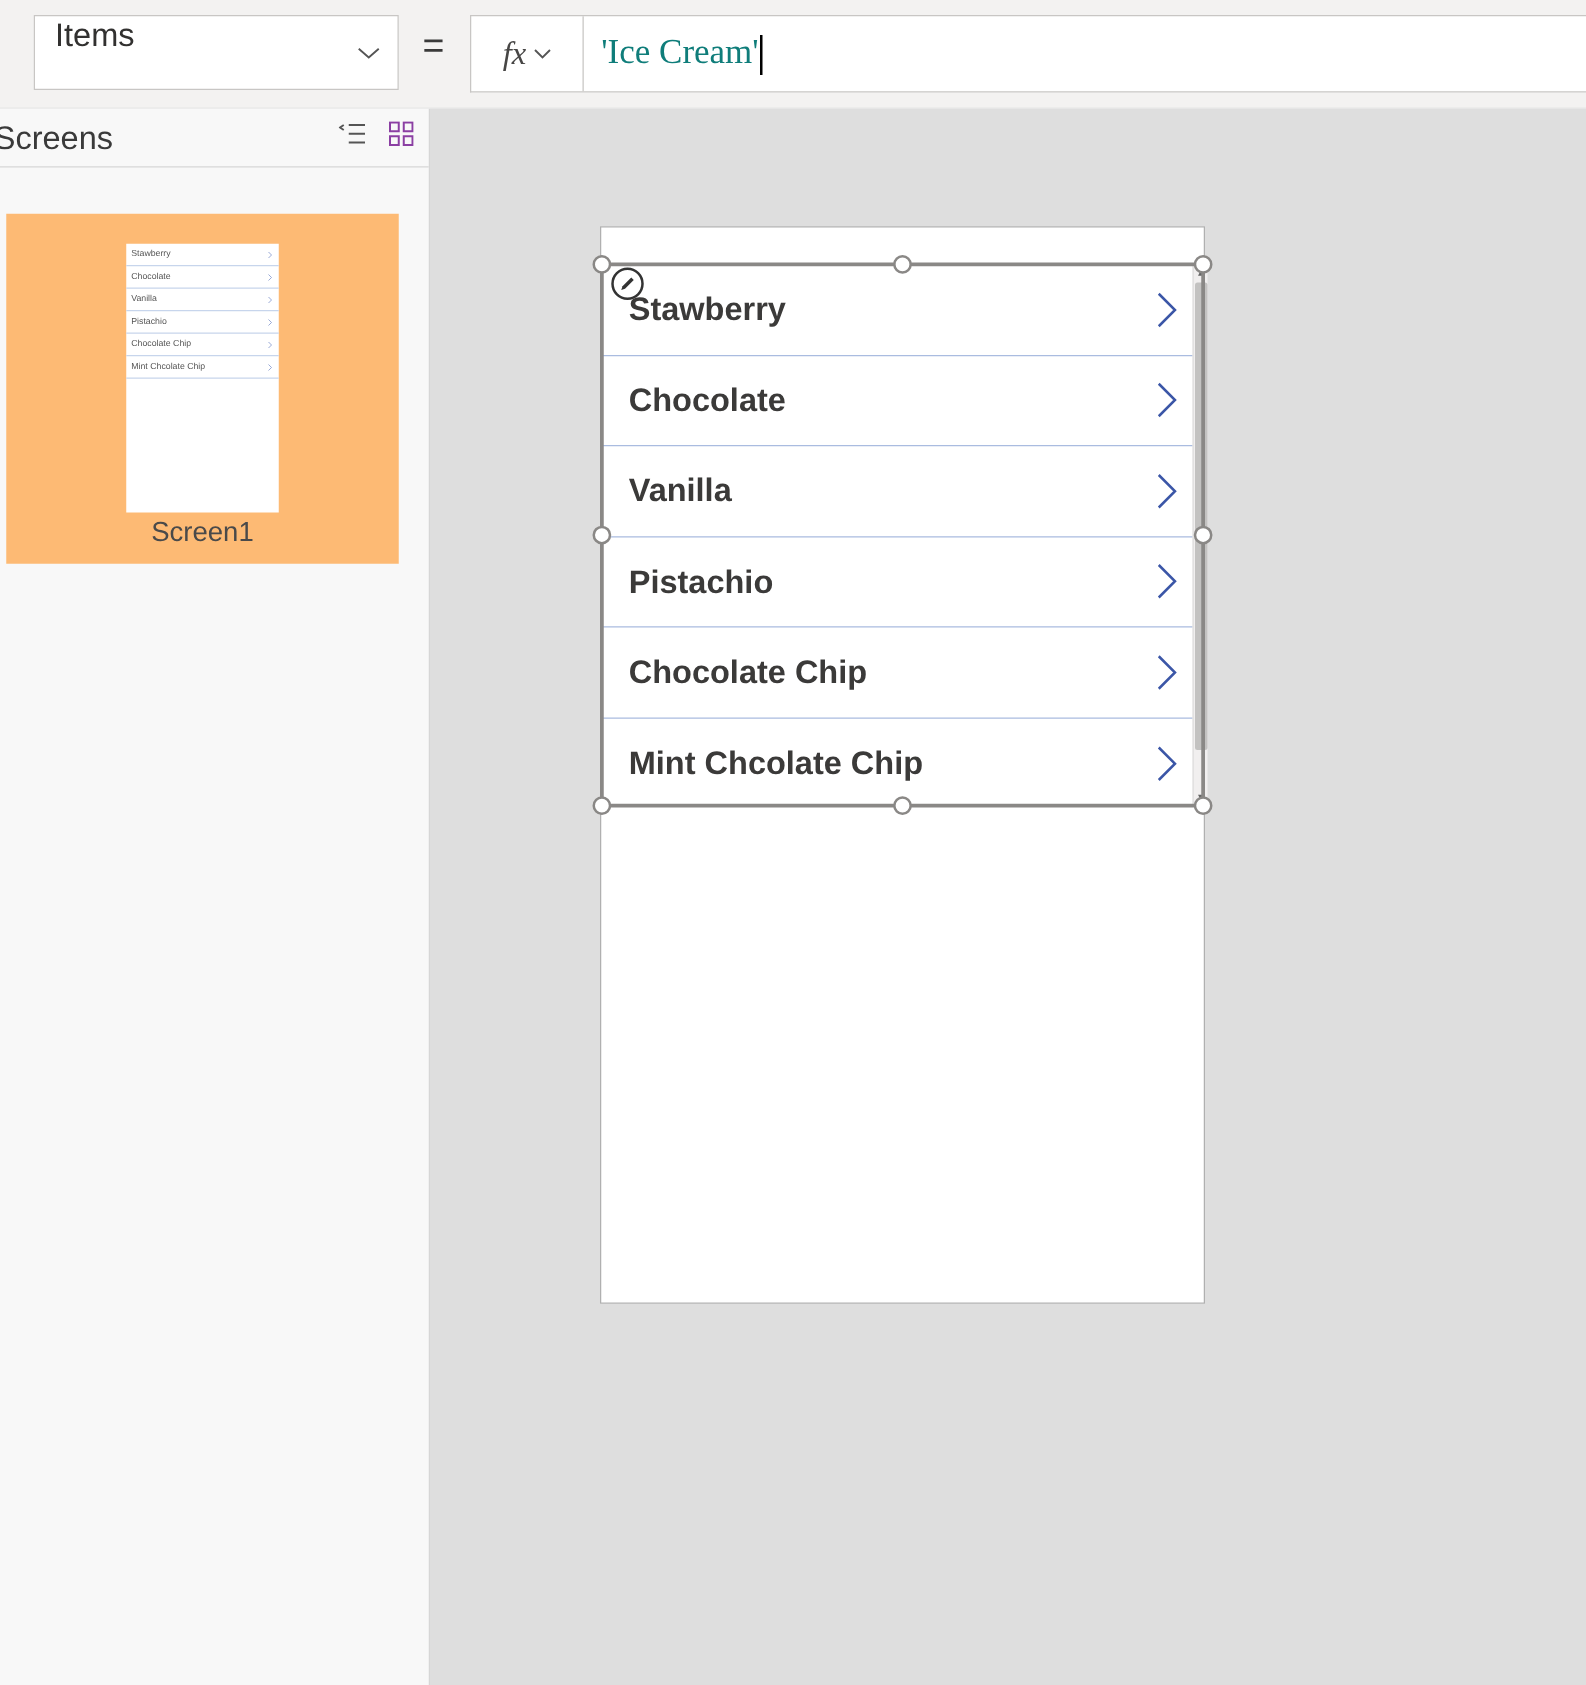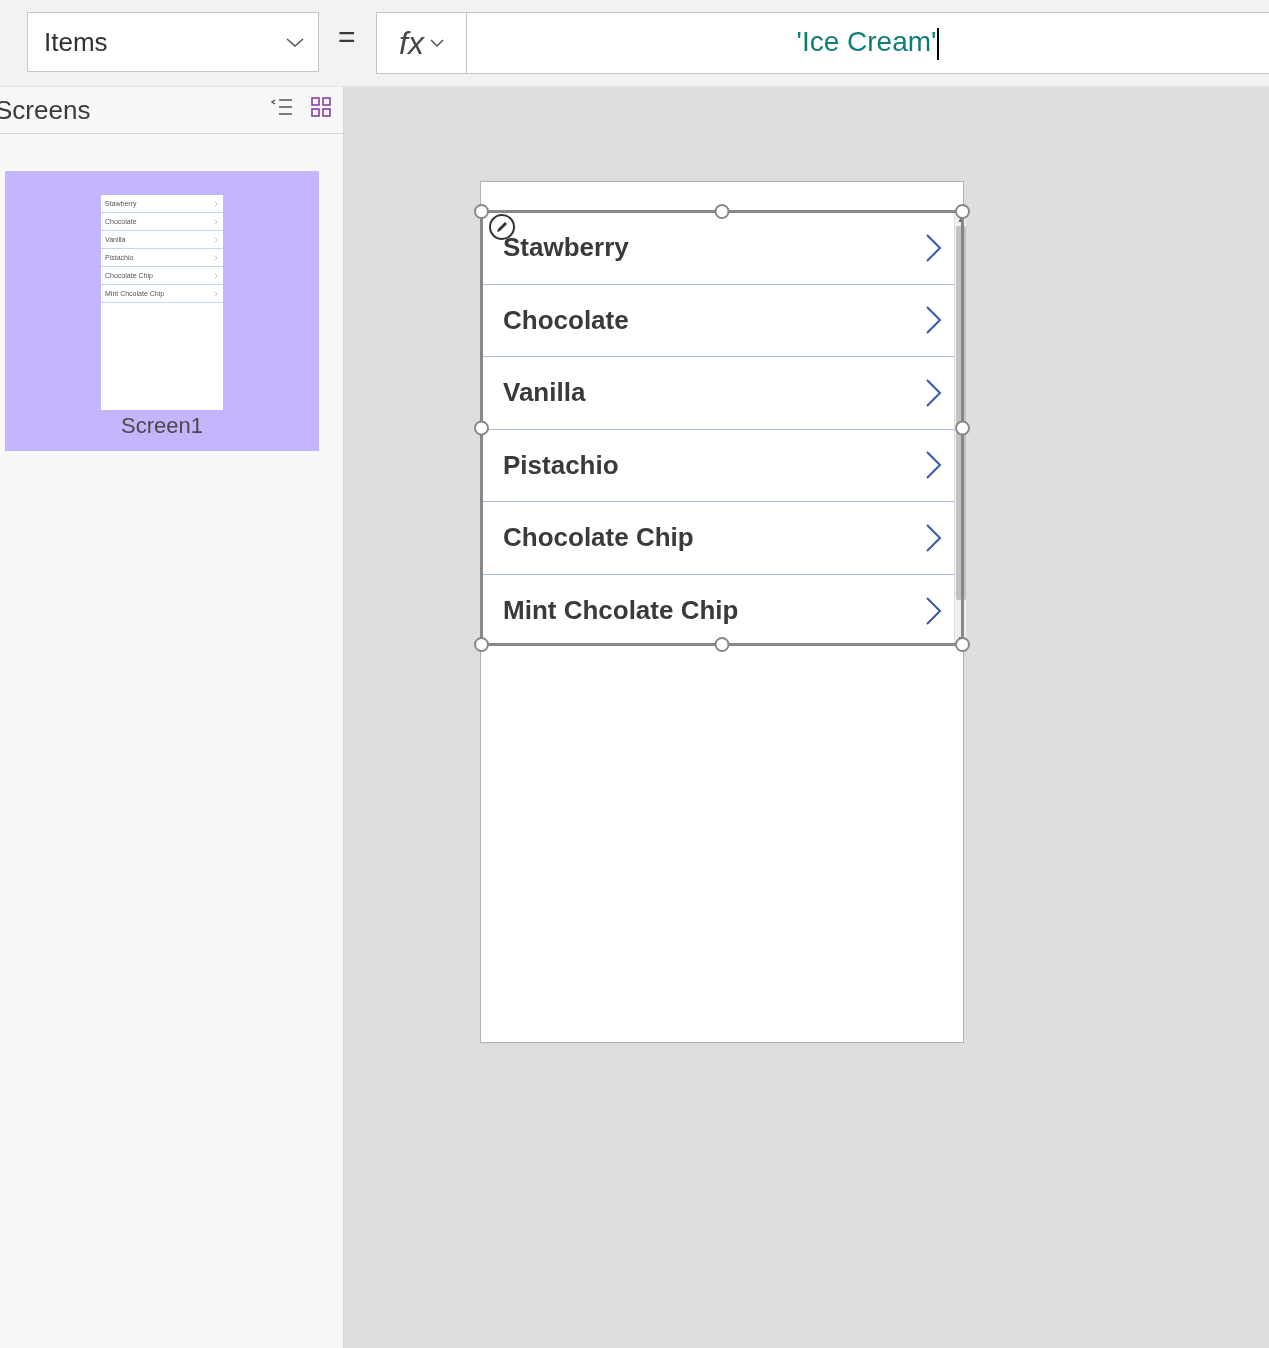--- a/index.html
+++ b/index.html
@@ -1,36 +1,36 @@
 <!DOCTYPE html>
 <html><head>
 <meta charset="utf-8">
 <style>
   * { box-sizing: border-box; }
   html, body { margin:0; padding:0; font-family: "Segoe UI", Arial, sans-serif; }
   body { background:#f3f2f1; width:1269px; height:1348px; overflow:hidden; color:#323130; }
 
   
   .fbar { position:absolute; left:0; top:0; width:1269px; height:87px; background:#f3f2f1; border-bottom:1px solid #e5e5e5;}
-  .prop-dd { position:absolute; left:27px; top:12px; width:292px; height:60px; background:#fff; border:1px solid #c8c6c4; display:flex; align-items:center; padding:0 16px; cursor:pointer; }
+  .prop-dd { position:absolute; left:27px; top:12px; width:292px; height:60px; background:#fff; border:1px solid #c8c6c4; display:flex; padding:0 16px; cursor:pointer; }
   .prop-dd span { font-size:26px; color:#323130; }
   .prop-dd .chev { position:absolute; right:14px; top:50%; transform:translateY(-50%); }
   .equals { position:absolute; left:338px; top:20px; font-size:30px; color:#3a3a3a; }
   .fx-box { position:absolute; left:376px; top:12px; width:893px; height:62px; background:#fff; border:1px solid #c8c6c4; border-right:none; display:flex; align-items:center; }
   .fx-btn { width:90px; height:100%; border-right:1px solid #c8c6c4; display:flex; align-items:center; justify-content:center; gap:6px; cursor:pointer;}
-  .fx-lbl { font-family:Liberation Sans, sans-serif; font-style:italic; font-size:32px; color:#474645;}
-  .fx-input { flex:1; padding:0 14px; font-family:Liberation Sans, sans-serif; font-size:28px; color:#0f7d7a; position:relative;text-align:center; }
+  .fx-lbl { font-family:Liberation Serif, serif; font-style:italic; font-size:26px; color:#474645;}
+  .fx-input { flex:1; padding:0 14px; font-family:Liberation Serif, serif; font-size:28px; color:#0f7d7a; position:relative; }
   .caret { display:inline-block; width:2px; height:32px; background:#000; vertical-align:middle; margin-left:1px;}
 
   
   .lpane { position:absolute; left:0; top:87px; width:344px; height:1261px; background:#f8f8f8; border-right:1px solid #d6d6d6;}
   .lpane-hdr { height:47px; border-bottom:1px solid #d6d6d6; position:relative;text-align:center; }
   .lpane-title { position:absolute; left:-5px; top:8px; font-size:26px; color:#3a3a3a; }
   .lpane-icons { position:absolute; right:12px; top:10px; display:flex; gap:18px; align-items:center;}
-  .thumb-card { position:absolute; left:5px; top:84px; width:314px; height:280px; background:#c4b5fd; display:flex; flex-direction:column; align-items:center; justify-content:flex-start; cursor:pointer;}
+  .thumb-card { position:absolute; left:5px; top:84px; width:314px; height:280px; background:#fdba74; display:flex; flex-direction:column; align-items:center; justify-content:flex-start; cursor:pointer;}
   .thumb { margin-top:24px; width:122px; height:215px; background:#fff; display:flex; flex-direction:column;}
   .thumb-row { height:18px; border-bottom:1px solid #c7d5ec; display:flex; align-items:center; padding:0 4px; }
   .thumb-row span { font-size:7px; color:#555;}
   .thumb-row .ch { margin-left:auto; }
   .thumb-row .ch svg { width:6px; height:6px;}
   .thumb-label { position:absolute; bottom:12px; font-size:22px; color:#4a4a4a;}
 
   
   .canvas { position:absolute; left:344px; top:87px; width:925px; height:1261px; background:#dedede;}
   .phone { position:absolute; left:136px; top:94px; width:484px; height:862px; background:#fff; border:1px solid #b0b0b0;}

